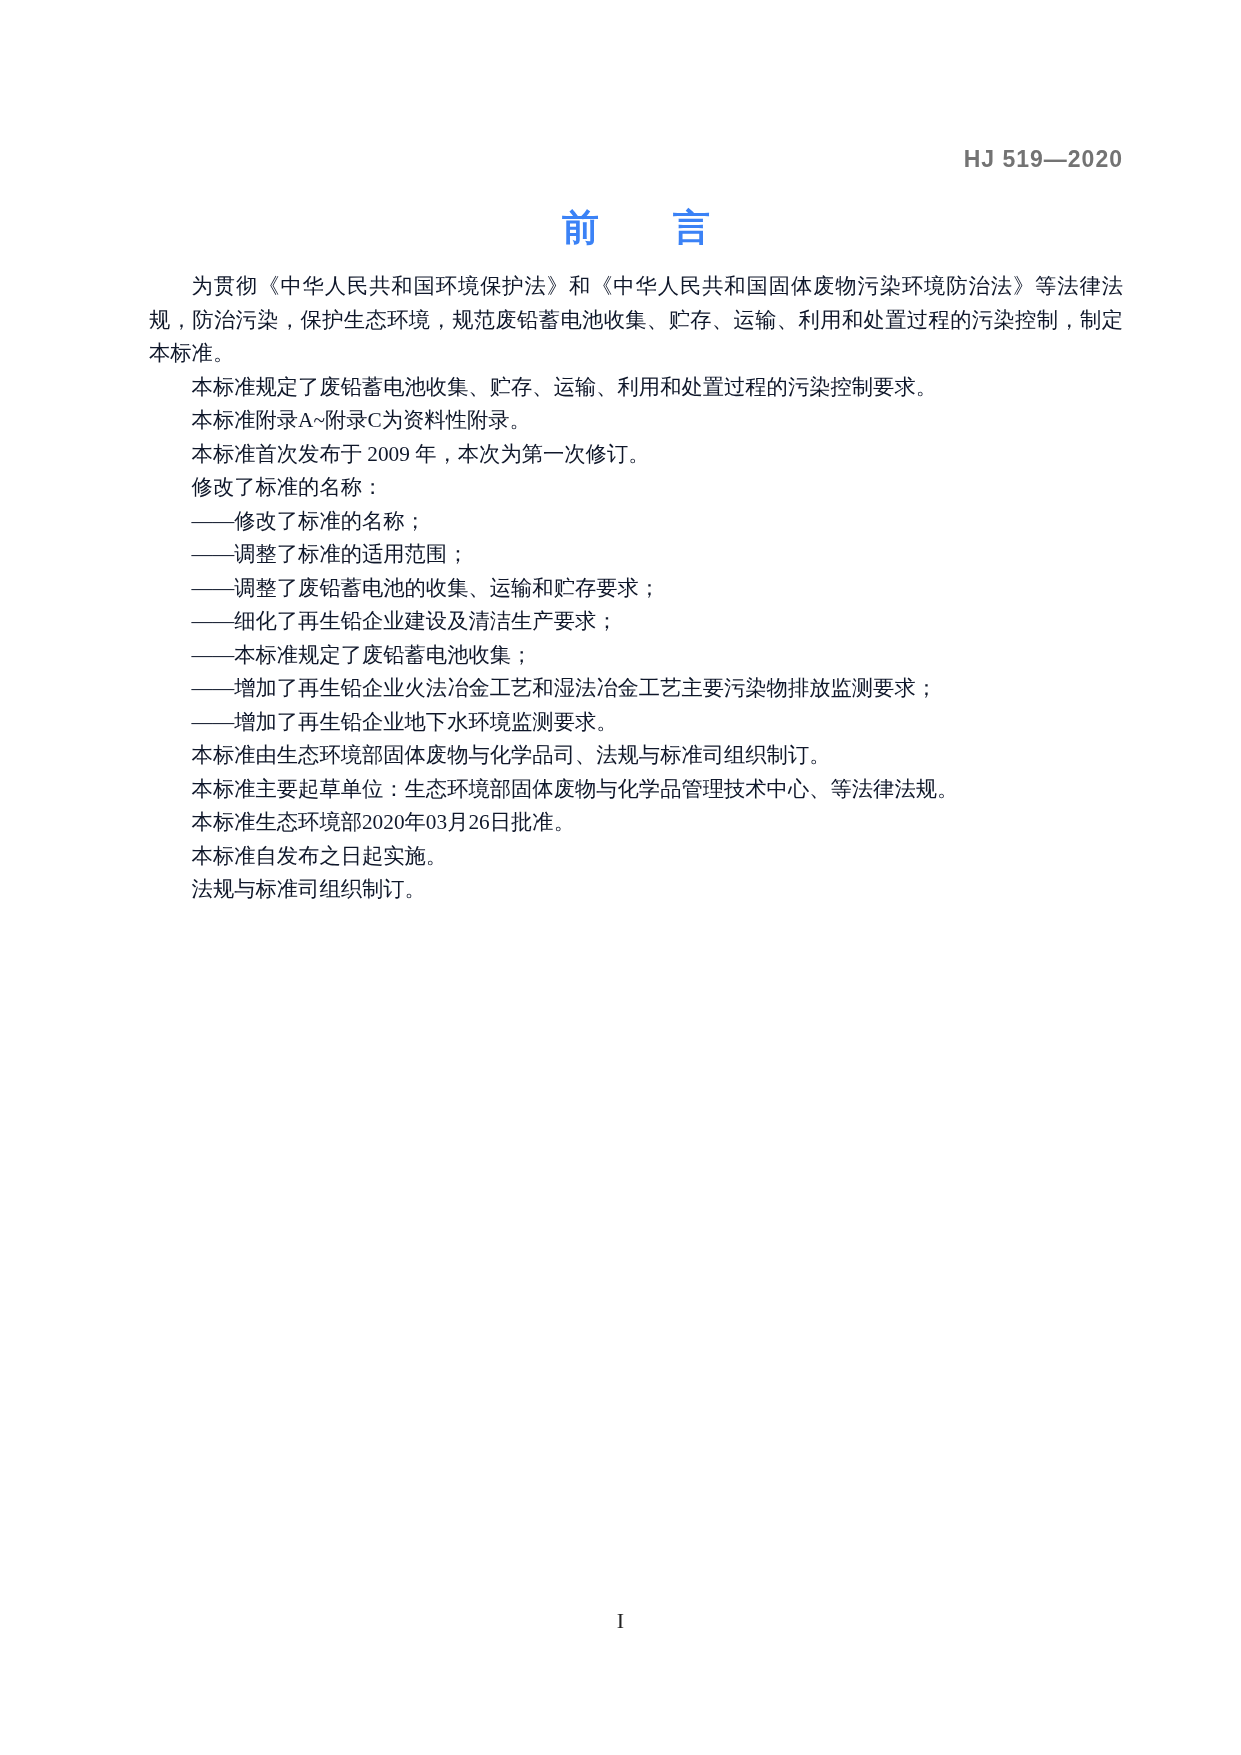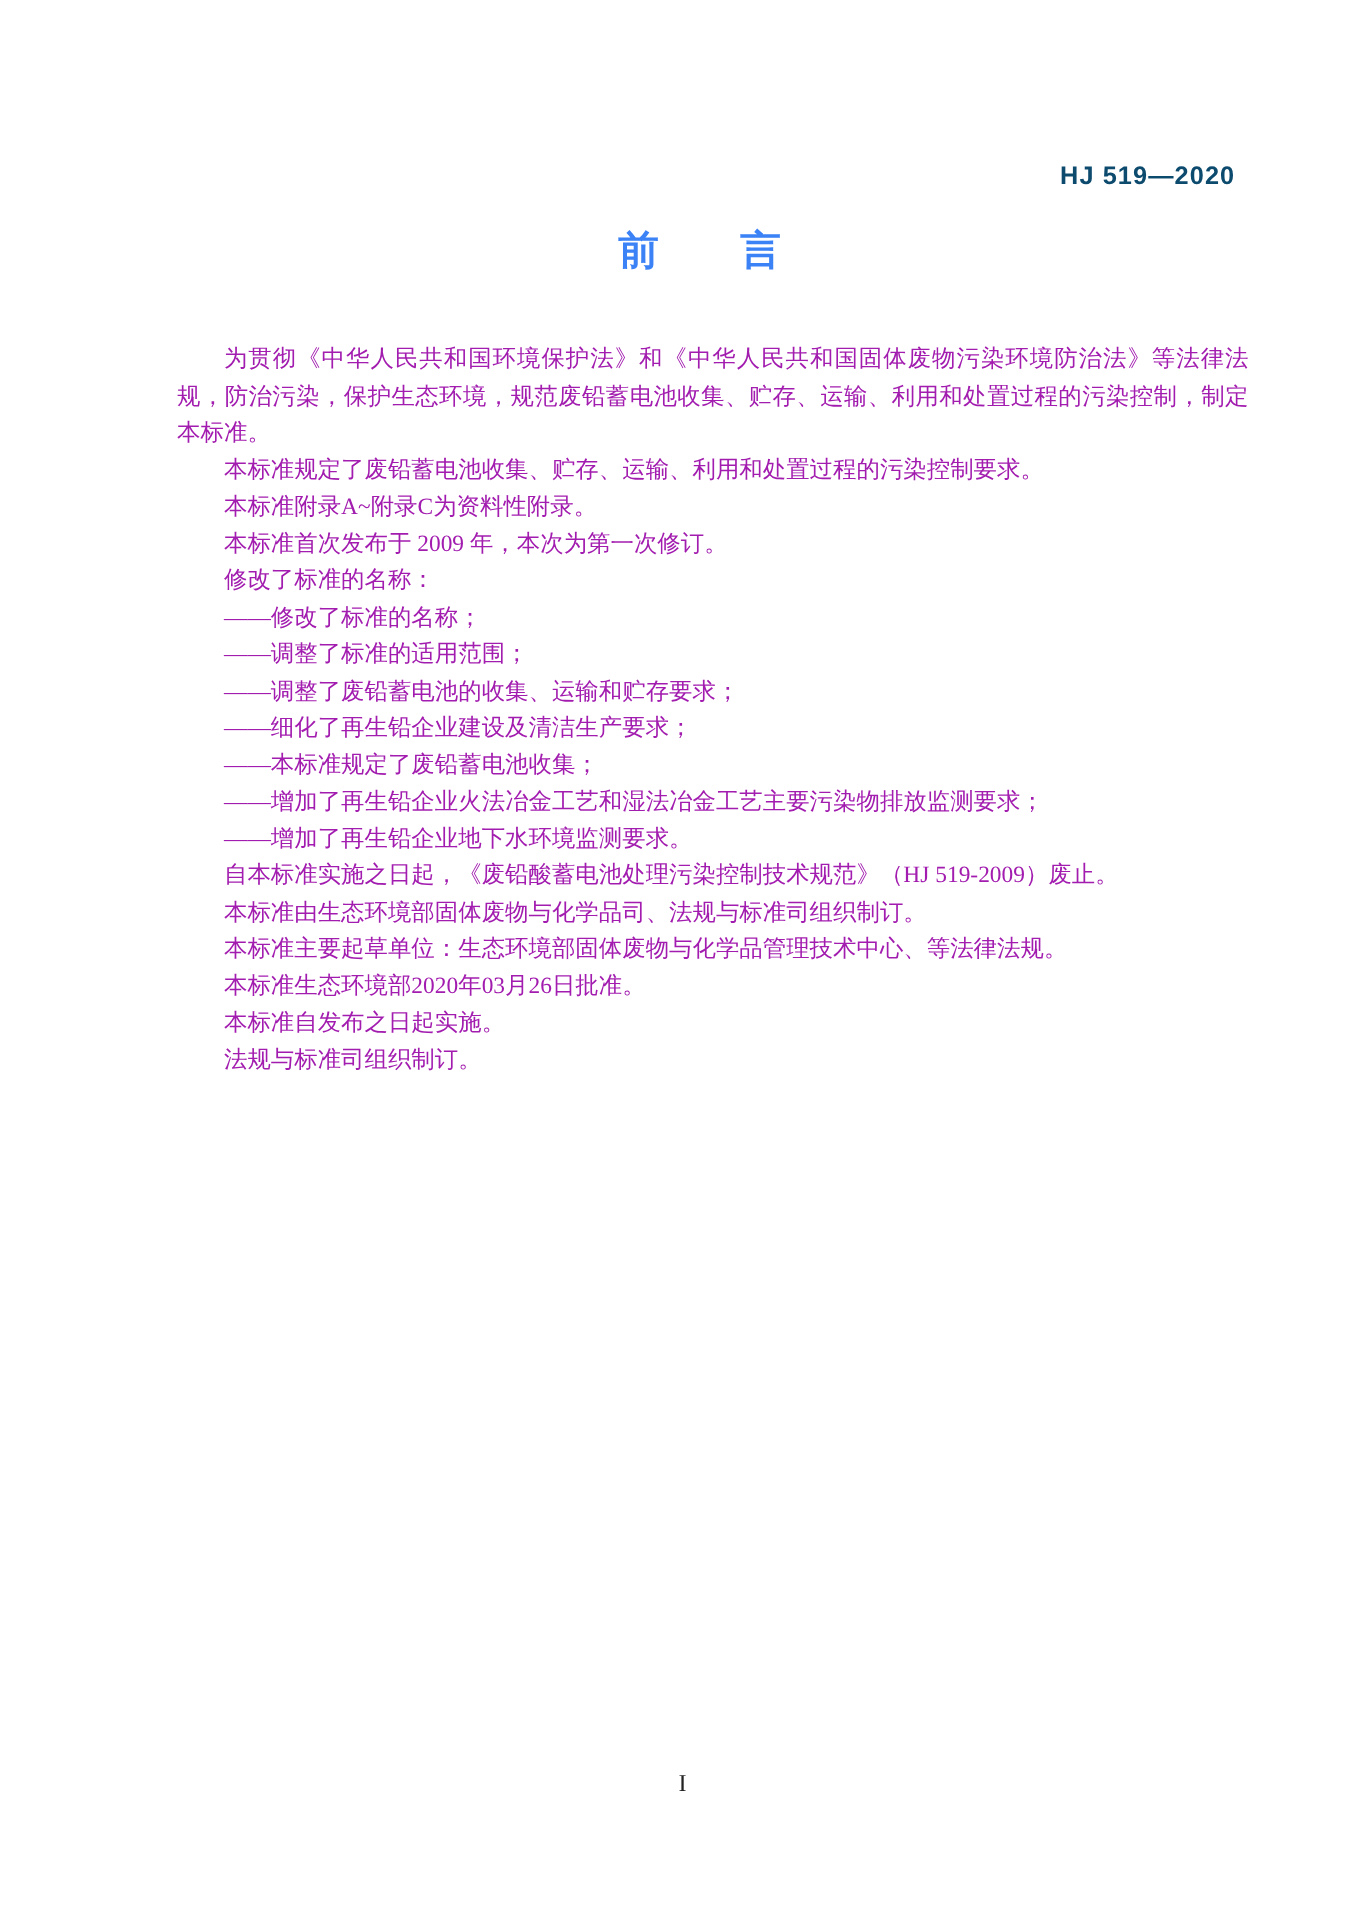--- a/index.html
+++ b/index.html
@@ -18,45 +18,44 @@
     background: #ffffff;
   }
   .header-code {
     position: absolute;
     top: 146px;
     right: 118px;
     font-family: "Liberation Sans", sans-serif;
     font-weight: 600;
     font-size: 23px;
     letter-spacing: 1px;
-    color: #0c4a6e;
+    color: #737373;
     white-space: nowrap;
   }
   .doc-title {
     position: absolute;
     top: 205px;
     left: 149px;
     width: 974px;
     text-align: center;
     font-family: "Liberation Sans", sans-serif;
     font-weight: 700;
     font-size: 37px;
     line-height: 1.25;
     color: #3b82f6;
   }
   .content {
     position: absolute;
     top: 270px;
-    left: 161px;
+    left: 149px;
     width: 974px;
     font-size: 21.3px;
     line-height: 33.5px;
     text-align: justify;
-    color: #a21caf;
-    margin-top: 40px;
+    color: #0f172a;
   }
   .content p {
     text-indent: 2em;
     margin: 0;
   }
   .page-number {
     position: absolute;
     top: 1608px;
     left: 0;
     width: 1241px;
@@ -80,21 +79,20 @@
     <p>本标准附录A~附录C为资料性附录。</p>
     <p>本标准首次发布于 2009 年，本次为第一次修订。</p>
     <p>修改了标准的名称：</p>
     <p>——修改了标准的名称；</p>
     <p>——调整了标准的适用范围；</p>
     <p>——调整了废铅蓄电池的收集、运输和贮存要求；</p>
     <p>——细化了再生铅企业建设及清洁生产要求；</p>
     <p>——本标准规定了废铅蓄电池收集；</p>
     <p>——增加了再生铅企业火法冶金工艺和湿法冶金工艺主要污染物排放监测要求；</p>
     <p>——增加了再生铅企业地下水环境监测要求。</p>
-    <p>自本标准实施之日起，《废铅酸蓄电池处理污染控制技术规范》（HJ 519-2009）废止。</p>
     <p>本标准由生态环境部固体废物与化学品司、法规与标准司组织制订。</p>
     <p>本标准主要起草单位：生态环境部固体废物与化学品管理技术中心、等法律法规。</p>
     <p>本标准生态环境部2020年03月26日批准。</p>
     <p>本标准自发布之日起实施。</p>
     <p>法规与标准司组织制订。</p>
   </div>
 
   <div class="page-number">I</div>
 
 </div>

